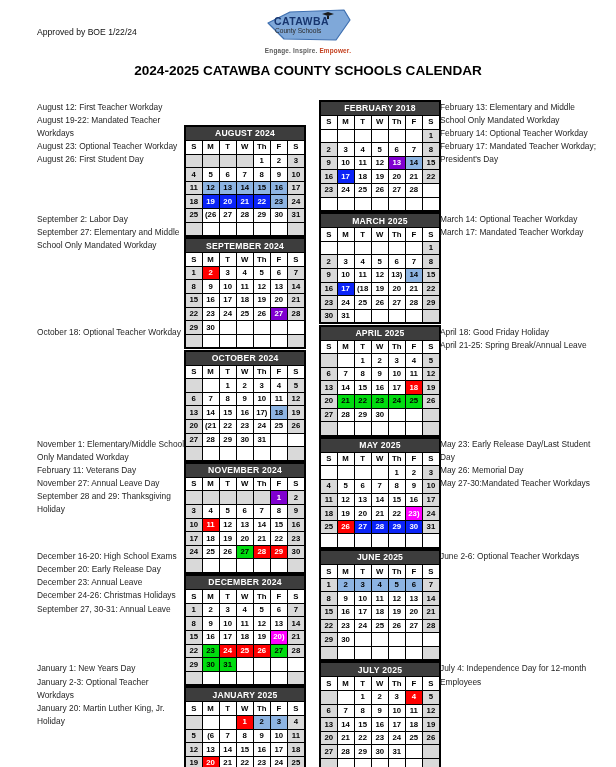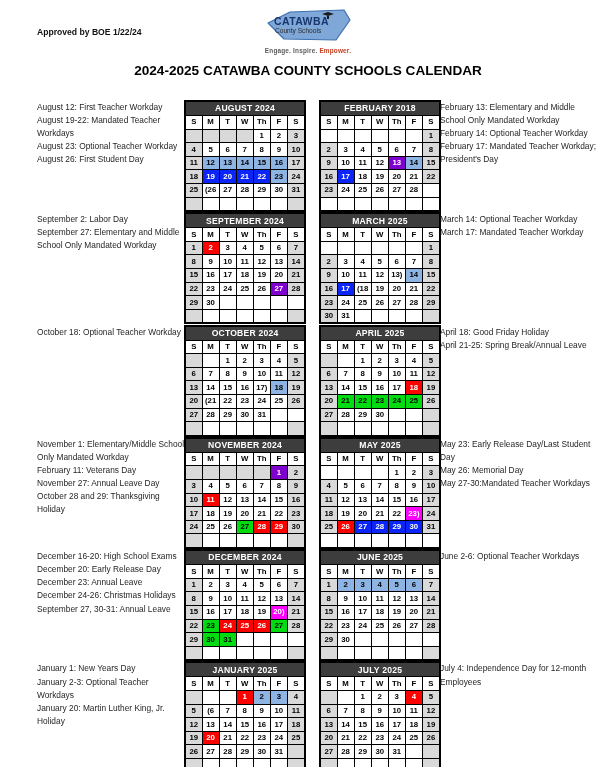--- a/index.html
+++ b/index.html
@@ -2,40 +2,40 @@
 <html><head>
 <meta charset="utf-8">
 <style>
   html,body{margin:0;padding:0;background:#ffffff;}
   .page{
     position:relative;width:616px;height:767px;background:#ffffff;
     font-family:"Liberation Sans",sans-serif;overflow:hidden;
   }
   .approved{
     position:absolute;left:37px;top:27px;
-    font-size:8.6px;font-weight:bold;color:#111;
+    font-size:8.6px;font-weight:normal;color:#111;
   }
   .logo{position:absolute;top:7px;left:0;right:0;text-align:center;line-height:0;}
   .logo svg{display:inline-block;}
   .tagline{font-size:6.4px;line-height:8px;color:#5a5a5a;font-weight:bold;letter-spacing:.2px;}
   .tagline .emp{color:#c4401f;}
   .page-title{
     position:absolute;top:63px;left:0;width:100%;text-align:center;margin:0;
     font-size:13.6px;font-weight:bold;color:#000;
   }
   .bands{position:absolute;top:100px;left:0;width:616px;}
   .band{position:relative;height:112.3px;}
   .notes{position:absolute;top:1px;font-size:8.35px;line-height:13.1px;color:#262626;}
   .notes-left{left:37px;width:150px;}
   .notes-right{left:440px;width:158px;}
   table.cal{
     position:absolute;top:0;border-collapse:collapse;table-layout:fixed;
     width:122px;border:2px solid #000;background:#fff;
   }
-  .cal-left{left:184px;}
+  .cal-left{left:184px;margin-top:25px;}
   .cal-right{left:319px;}
   table.cal td{
     border:1px solid #000;width:17px;height:12.6px;padding:0;
     text-align:center;vertical-align:middle;
     font-size:7.8px;font-weight:bold;color:#000;line-height:1;
   }
   table.cal td.mtitle{
     background:#3d3d3d;color:#fff;font-size:8.6px;height:13px;letter-spacing:.2px;
   }
   table.cal td.dh{background:#fff;}
@@ -511,21 +511,21 @@
         <div class="notes notes-right">
           <div>April 18: Good Friday Holiday</div>
           <div>April 21-25: Spring Break/Annual Leave</div>
         </div>
       </div>
       <div class="band">
         <div class="notes notes-left">
           <div>November 1: Elementary/Middle School Only Mandated Workday</div>
           <div>February 11: Veterans Day</div>
           <div>November 27: Annual Leave Day</div>
-          <div>October 28 and 29: Thanksgiving Holiday</div>
+          <div>September 28 and 29: Thanksgiving Holiday</div>
         </div>
         <table class="cal cal-left">
           <tbody>
             <tr>
               <td colspan="7" class="mtitle">NOVEMBER 2024</td>
             </tr>
             <tr>
               <td class="dh">S</td>
               <td class="dh">M</td>
               <td class="dh">T</td>

